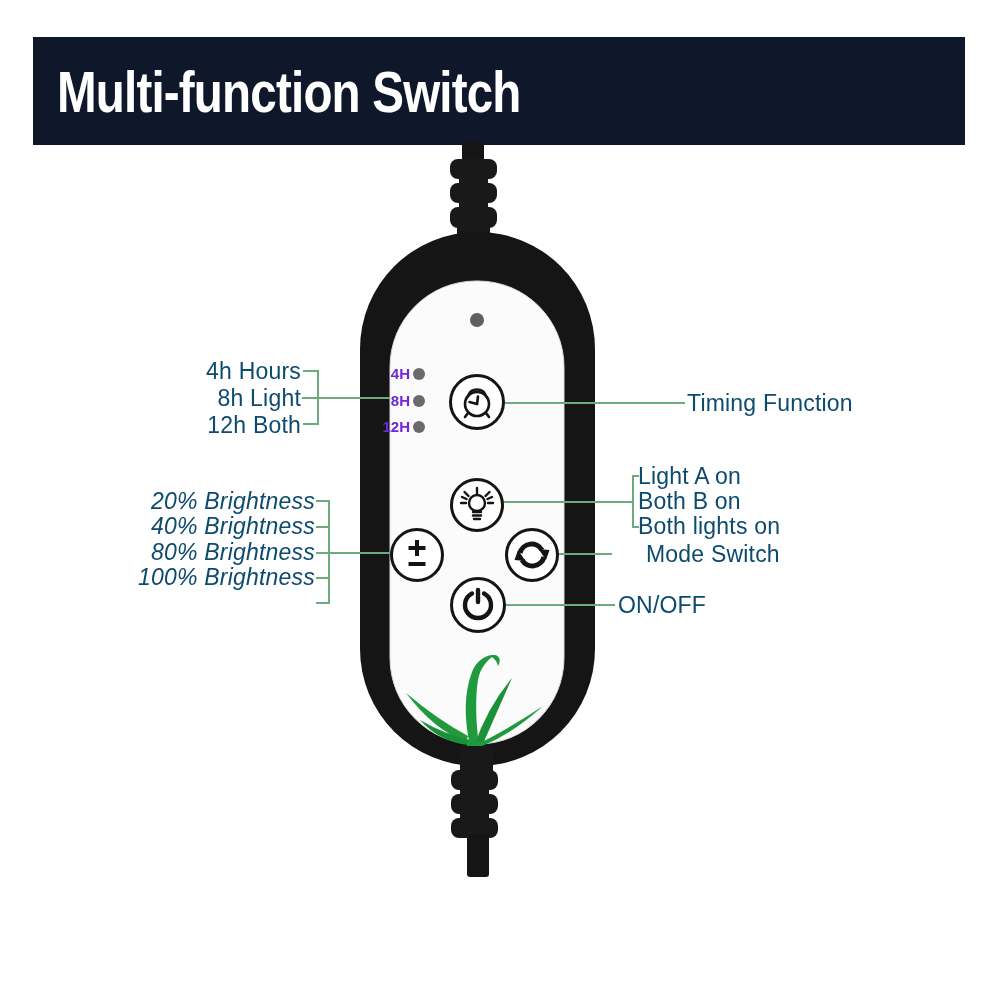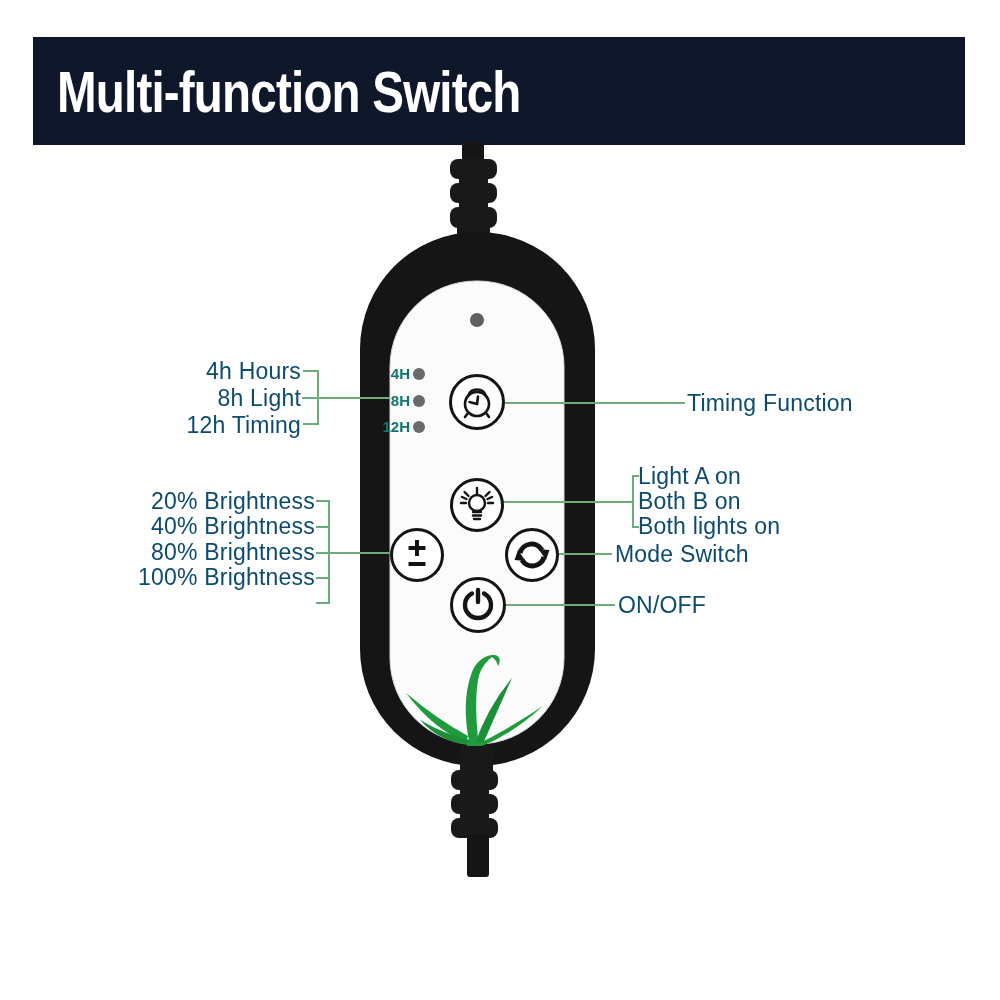--- a/index.html
+++ b/index.html
@@ -22,21 +22,21 @@
   
   .btn{
     position:absolute; z-index:3; background:#ffffff; border:3px solid #141414;
     border-radius:50%; display:flex; align-items:center; justify-content:center;
     box-sizing:border-box;
   }
   .btn svg{display:block;}
   
   .led-label{
     position:absolute; z-index:3; width:60px; height:18px; line-height:18px;
-    text-align:right; font-size:15px; font-weight:600; color:#0f766e;
+    text-align:right; font-size:15px; font-weight:600; color:#6d28d9;
   }
   
   .line{position:absolute; background:#6dab7c; z-index:2;}
   .line.h{height:2px;}
   .line.v{width:2px;}
   
   .label{
     position:absolute; z-index:4; color:#0c4a6e; font-size:23px;
     letter-spacing:0.2px; white-space:nowrap;
   }
@@ -187,35 +187,35 @@
   <div class="line v" style="left:632px; top:475px; height:53px;"></div>
   <div class="line h" style="left:632px; top:475px; width:7px;"></div>
   <div class="line h" style="left:632px; top:526px; width:7px;"></div>
 
   <div class="line h" style="left:559px; top:553px; width:53px;"></div>
   <div class="line h" style="left:503px; top:604px; width:112px;"></div>
 
   <div class="label right-align stack stack-hours" style="right:699px; top:358px;">
     <div>4h Hours</div>
     <div>8h Light</div>
-    <div>12h Timing</div>
-  </div>
-
-  <div class="label right-align stack stack-bright" style="right:685px; top:489px;">
+    <div>12h Both</div>
+  </div>
+
+  <div class="label right-align stack stack-bright" style="right:685px; top:489px;font-style:italic;">
     <div>20% Brightness</div>
     <div>40% Brightness</div>
     <div>80% Brightness</div>
     <div>100% Brightness</div>
   </div>
 
   <div class="label" style="left:687px; top:390px;">Timing Function</div>
 
   <div class="label stack stack-lights" style="left:638px; top:464px;">
     <div>Light A on</div>
     <div>Both B on</div>
     <div>Both lights on</div>
   </div>
 
-  <div class="label" style="left:615px; top:541px;">Mode Switch</div>
+  <div class="label" style="left:646px; top:541px;">Mode Switch</div>
 
   <div class="label" style="left:618px; top:592px;">ON/OFF</div>
 
 </div>
 
 </body></html>

